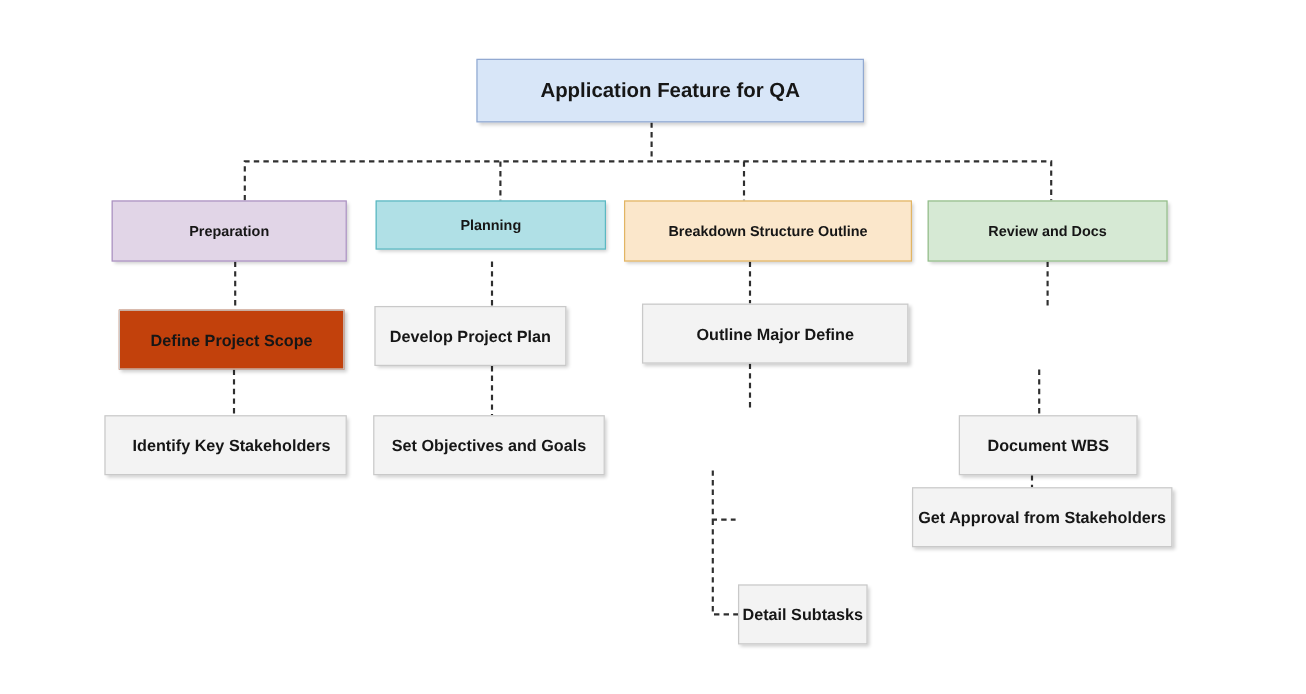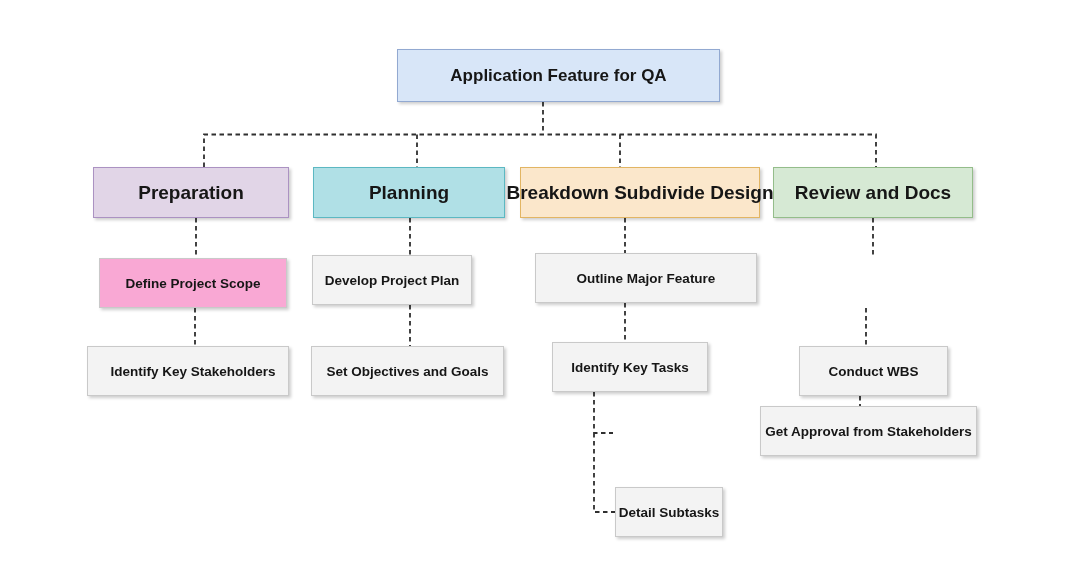--- a/index.html
+++ b/index.html
@@ -24,21 +24,21 @@
     border: 1px solid #c9c9c9;
     background: #f3f3f3;
     color: #161616;
     font-weight: 700;
     text-align: left;
     white-space: nowrap;
     box-shadow: 2px 2px 3px rgba(0,0,0,0.20);
     box-sizing: border-box;
   }
   .lvl0 { font-size: 17px; }
-  .lvl1 { font-size: 19px; }
+  .lvl1 { font-size: 12px; }
   .lvl2 { font-size: 13.5px; }
 </style>
 </head>
 <body>
 
 <div id="canvas">
 
   <svg id="connectors" width="1088" height="578" viewBox="0 0 1088 578" fill="none" stroke-width="1.8" stroke-dasharray="4.5 3.5">
     <path d="M543 102 L543 134" stroke="#2f2f2f"></path>
     <path d="M204 167 L204 134.5 L876 134.5 L876 167" stroke="#2f2f2f"></path>
@@ -53,39 +53,38 @@
     <path d="M594 392 L594 433 L613 433 M594 433 L594 512 L615 512" stroke="#2f2f2f"></path>
     <path d="M873 218 L873 257" stroke="#2f2f2f"></path>
     <path d="M866 308 L866 346" stroke="#2f2f2f"></path>
     <path d="M860 396 L860 430" stroke="#2f2f2f"></path>
   </svg>
 
   <div class="node lvl0" style="left: 397px; top: 49px; width: 323px; height: 53px; background-color: rgb(216, 230, 248); border-color: rgb(146, 169, 209);">Application Feature for QA</div>
 
   <div class="node lvl1" style="left: 93px; top: 167px; width: 196px; height: 51px; background-color: rgb(225, 213, 231); border-color: rgb(171, 146, 194);">Preparation</div>
 
-  <div class="node lvl1" style="left: 313px; top: 167px; width: 192px; height: 51px; background-color: rgb(176, 224, 230); border-color: rgb(92, 184, 194);">Planning</div>
+  <div class="node lvl1" style="left: 313px; top: 167px; width: 192px; height: 41px; background-color: rgb(176, 224, 230); border-color: rgb(92, 184, 194);">Planning</div>
 
-  <div class="node lvl1" style="left: 520px; top: 167px; width: 240px; height: 51px; background-color: rgb(251, 231, 203); border-color: rgb(226, 181, 99);">Breakdown Subdivide Design</div>
+  <div class="node lvl1" style="left: 520px; top: 167px; width: 240px; height: 51px; background-color: rgb(251, 231, 203); border-color: rgb(226, 181, 99);">Breakdown Structure Outline</div>
 
   <div class="node lvl1" style="left: 773px; top: 167px; width: 200px; height: 51px; background-color: rgb(214, 233, 212); border-color: rgb(148, 189, 138);">Review and Docs</div>
 
-  <div class="node lvl2" style="left: 99px; top: 258px; width: 188px; height: 50px; background-color: #f9a8d4; border-color: rgb(201, 201, 201);">Define Project Scope</div>
+  <div class="node lvl2" style="left: 99px; top: 258px; width: 188px; height: 50px; background-color: #c2410c; border-color: rgb(201, 201, 201);">Define Project Scope</div>
 
   <div class="node lvl2" style="left: 87px; top: 346px; width: 202px; height: 50px; background-color: rgb(243, 243, 243); border-color: rgb(201, 201, 201); padding-left: 10px;">Identify Key Stakeholders</div>
 
   <div class="node lvl2" style="left: 312px; top: 255px; width: 160px; height: 50px; background-color: rgb(243, 243, 243); border-color: rgb(201, 201, 201);">Develop Project Plan</div>
 
   <div class="node lvl2" style="left: 311px; top: 346px; width: 193px; height: 50px; background-color: rgb(243, 243, 243); border-color: rgb(201, 201, 201);">Set Objectives and Goals</div>
 
-  <div class="node lvl2" style="left: 535px; top: 253px; width: 222px; height: 50px; background-color: rgb(243, 243, 243); border-color: rgb(201, 201, 201);">Outline Major Feature</div>
+  <div class="node lvl2" style="left: 535px; top: 253px; width: 222px; height: 50px; background-color: rgb(243, 243, 243); border-color: rgb(201, 201, 201);">Outline Major Define</div>
 
-  <div class="node lvl2" style="left: 552px; top: 342px; width: 156px; height: 50px; background-color: rgb(243, 243, 243); border-color: rgb(201, 201, 201);">Identify Key Tasks</div>
 
 
   <div class="node lvl2" style="left: 615px; top: 487px; width: 108px; height: 50px; background-color: rgb(243, 243, 243); border-color: rgb(201, 201, 201);">Detail Subtasks</div>
 
 
-  <div class="node lvl2" style="left: 799px; top: 346px; width: 149px; height: 50px; background-color: rgb(243, 243, 243); border-color: rgb(201, 201, 201);">Conduct WBS</div>
+  <div class="node lvl2" style="left: 799px; top: 346px; width: 149px; height: 50px; background-color: rgb(243, 243, 243); border-color: rgb(201, 201, 201);">Document WBS</div>
 
   <div class="node lvl2" style="left: 760px; top: 406px; width: 217px; height: 50px; background-color: rgb(243, 243, 243); border-color: rgb(201, 201, 201);">Get Approval from Stakeholders</div>
 
 </div>
 
 </body></html>

